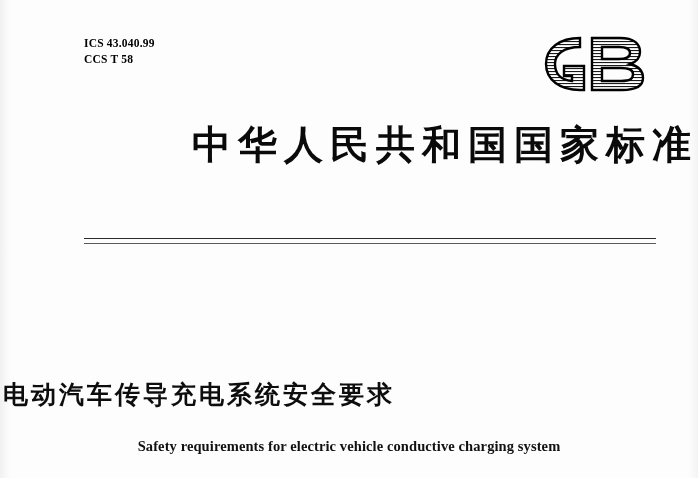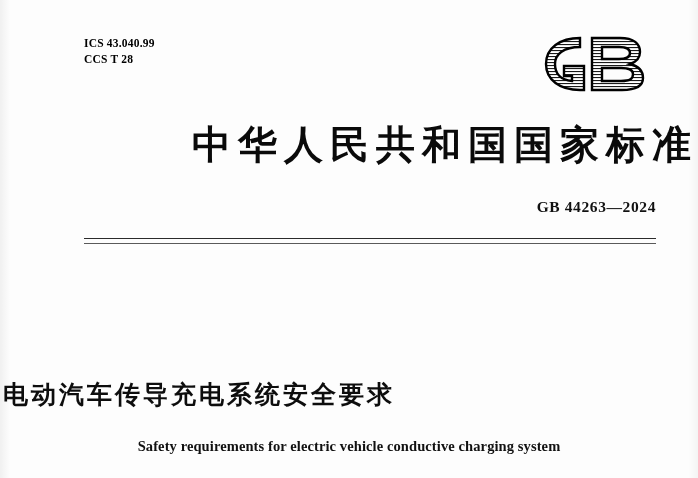--- a/index.html
+++ b/index.html
@@ -145,21 +145,21 @@
 </head>
 <body>
 
 <div class="page">
 
   <div class="scan-edge-left"></div>
   <div class="scan-edge-right"></div>
 
   <div class="ics-block">
     <div class="ics-line">ICS 43.040.99</div>
-    <div class="ics-line">CCS T 28</div>
+    <div class="ics-line">CCS T 58</div>
   </div>
 
   <div class="gb-logo">
     <svg viewBox="0 0 136 76" xmlns="http://www.w3.org/2000/svg" aria-hidden="true">
       <defs>
         <pattern id="hatch" width="3" height="3" patternUnits="userSpaceOnUse" patternTransform="rotate(0)">
           <rect width="3" height="3" fill="#ffffff"></rect>
           <rect width="3" height="1.1" fill="#1a1a1a"></rect>
         </pattern>
       </defs>
@@ -187,21 +187,20 @@
                  L 70 64
                  Z
                  M 80 21 L 80 33 L 97 33 C 105 33, 108 31, 108 27 C 108 23, 105 21, 97 21 Z
                  M 80 42 L 80 55 L 99 55 C 108 55, 111 53, 111 48 C 111 44, 108 42, 99 42 Z" fill-rule="evenodd"></path>
       </g>
     </svg>
   </div>
 
   <div class="cn-title">中华人民共和国国家标准</div>
 
-  <div class="std-no">GB 44263—2024</div>
 
   <div class="rule rule-top"></div>
   <div class="rule rule-thin"></div>
 
   <div class="doc-title-cn">电动汽车传导充电系统安全要求</div>
   <div class="doc-title-en">Safety requirements for electric vehicle conductive charging system</div>
 
 </div>
 
 </body></html>

